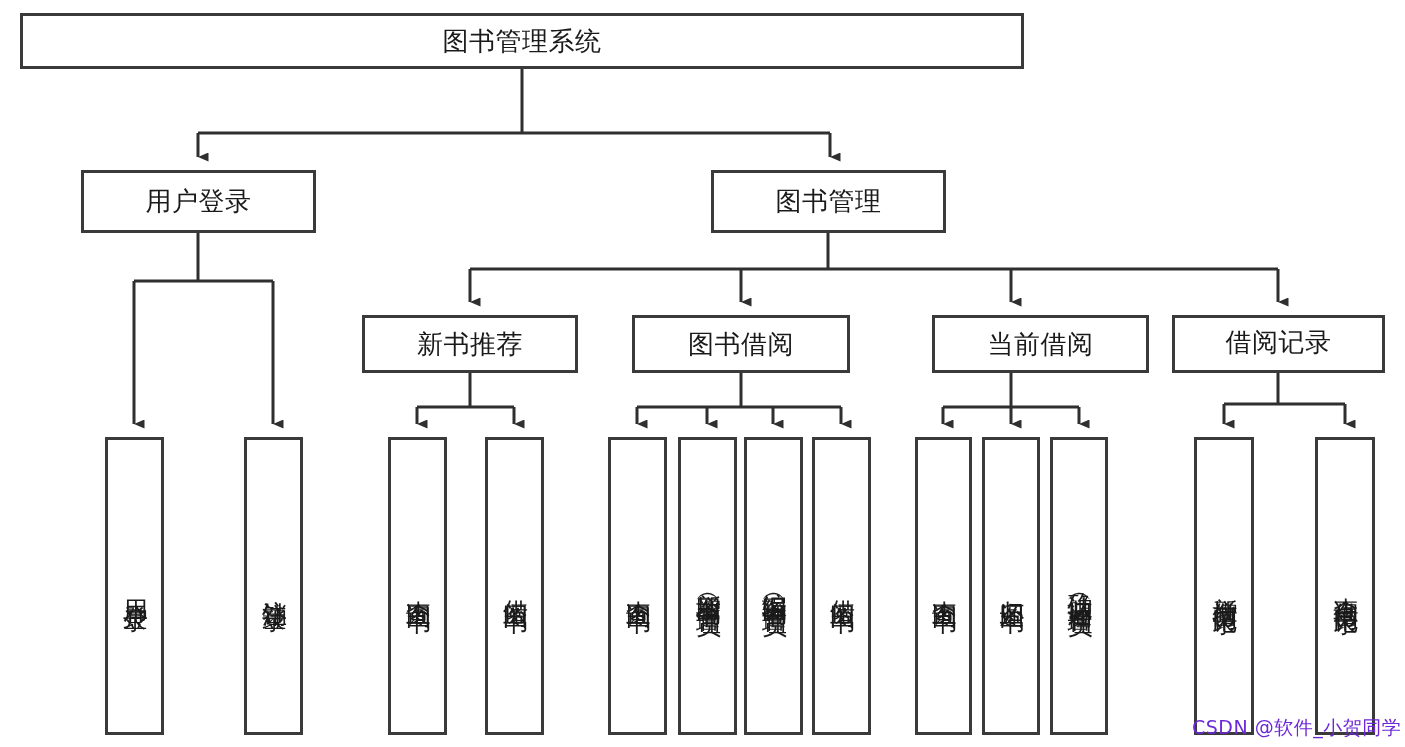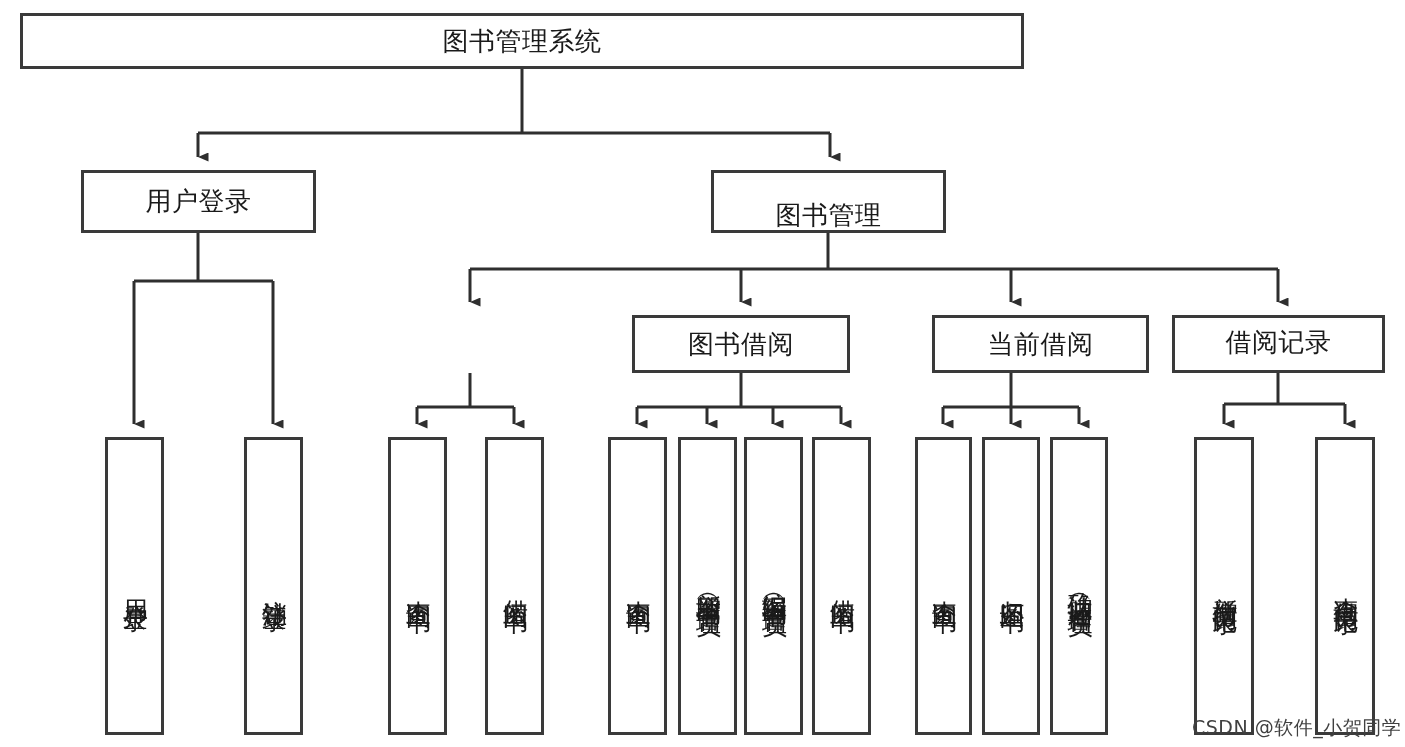--- a/index.html
+++ b/index.html
@@ -51,21 +51,21 @@
   }
   .node-v .vlabel {
     writing-mode: vertical-rl;
     text-orientation: upright;
     display: block;
     white-space: normal;
   }
   .watermark {
     position: absolute;
     font-size: 19px;
-    color: #404040;
+    color: #6d28d9;
     white-space: nowrap;
     pointer-events: none;
     letter-spacing: 0.5px;
   }
   svg.connectors {
     position: absolute;
     left: 0;
     top: 0;
     width: 1405px;
     height: 747px;
@@ -126,24 +126,27 @@
     </g>
   </svg>
 
   <div class="node-box node-h" style="left:20px;top:13px;width:1004px;height:56px;">
     <span>图书管理系统</span>
   </div>
 
   <div class="node-box node-h" style="left:81px;top:170px;width:235px;height:63px;">
     <span>用户登录</span>
   </div>
-  <div class="node-box node-h" style="left:711px;top:170px;width:235px;height:63px;align-items:flex-end;">
+  <div class="node-box node-h" style="left:711px;top:170px;width:235px;height:63px;">
     <span>图书管理</span>
   </div>
 
+  <div class="node-box node-h" style="left:362px;top:315px;width:216px;height:58px;">
+    <span>新书推荐</span>
+  </div>
   <div class="node-box node-h" style="left:632px;top:315px;width:218px;height:58px;text-align:right;">
     <span>图书借阅</span>
   </div>
   <div class="node-box node-h" style="left:903px;top:315px;width:217px;height:58px;margin-left:29px;">
     <span>当前借阅</span>
   </div>
   <div class="node-box node-h" style="left:1172px;top:315px;width:213px;height:58px;font-family:Liberation Mono, monospace;">
     <span>借阅记录</span>
   </div>
 

